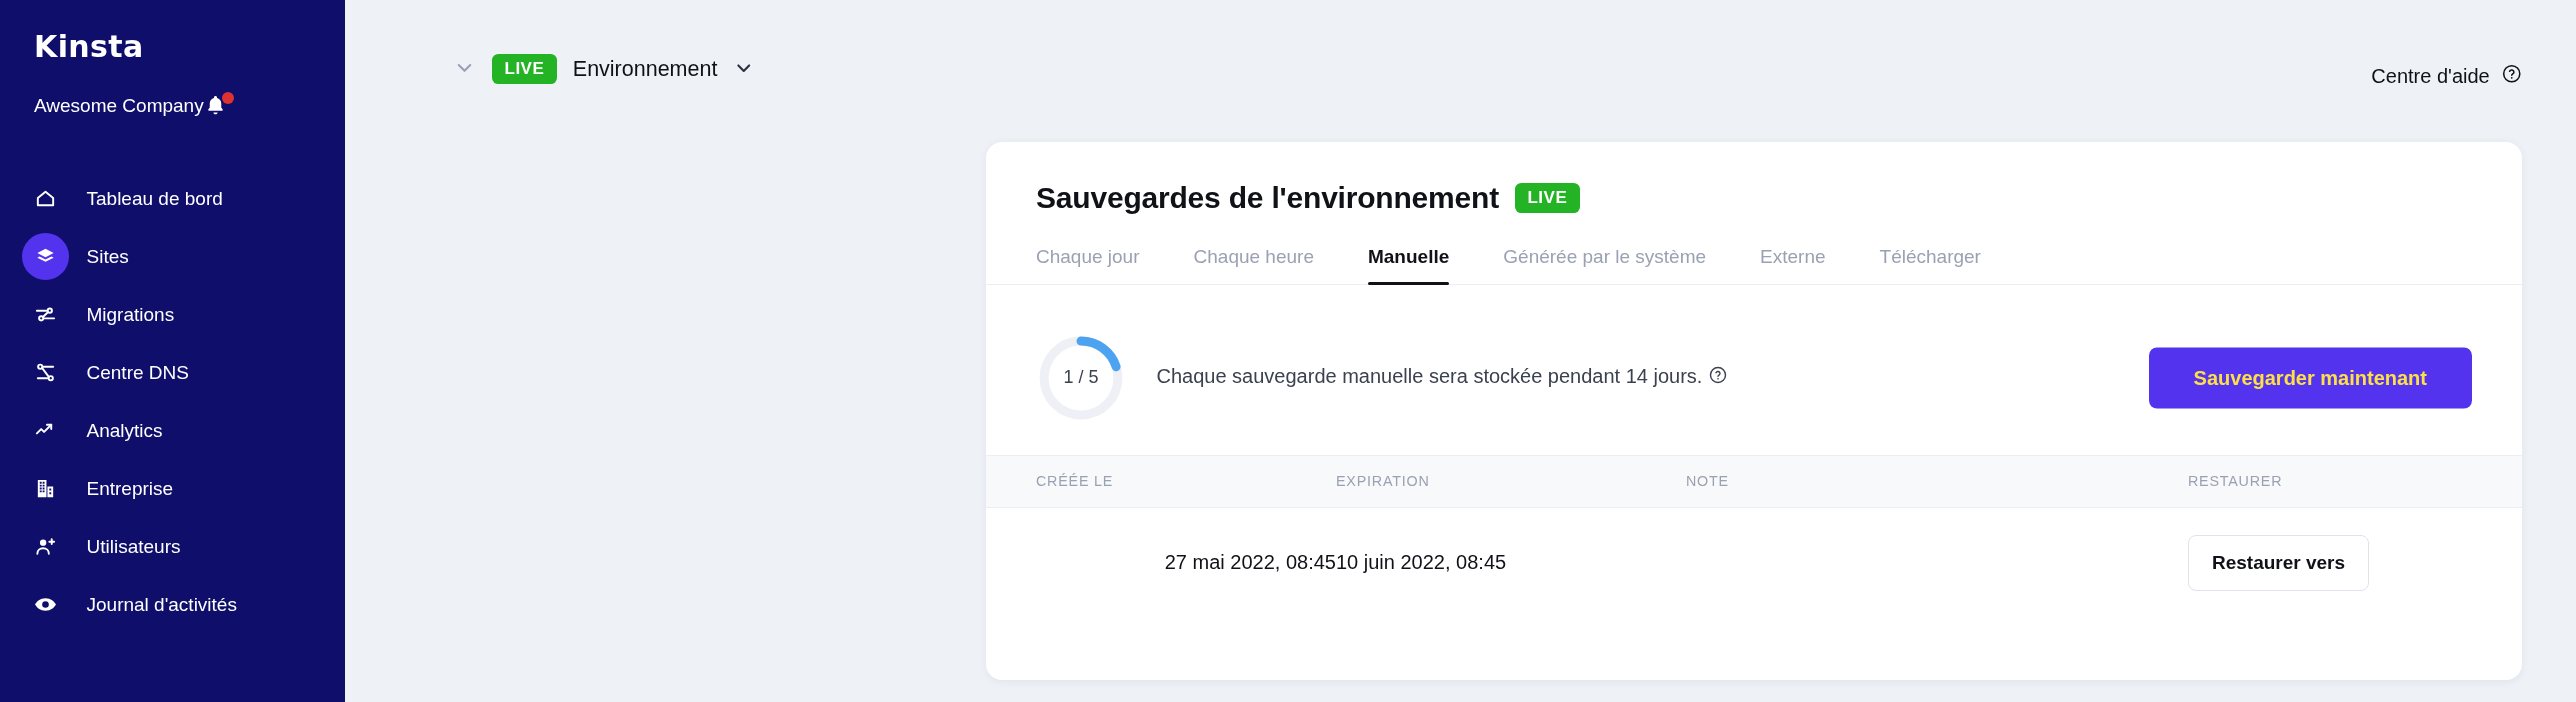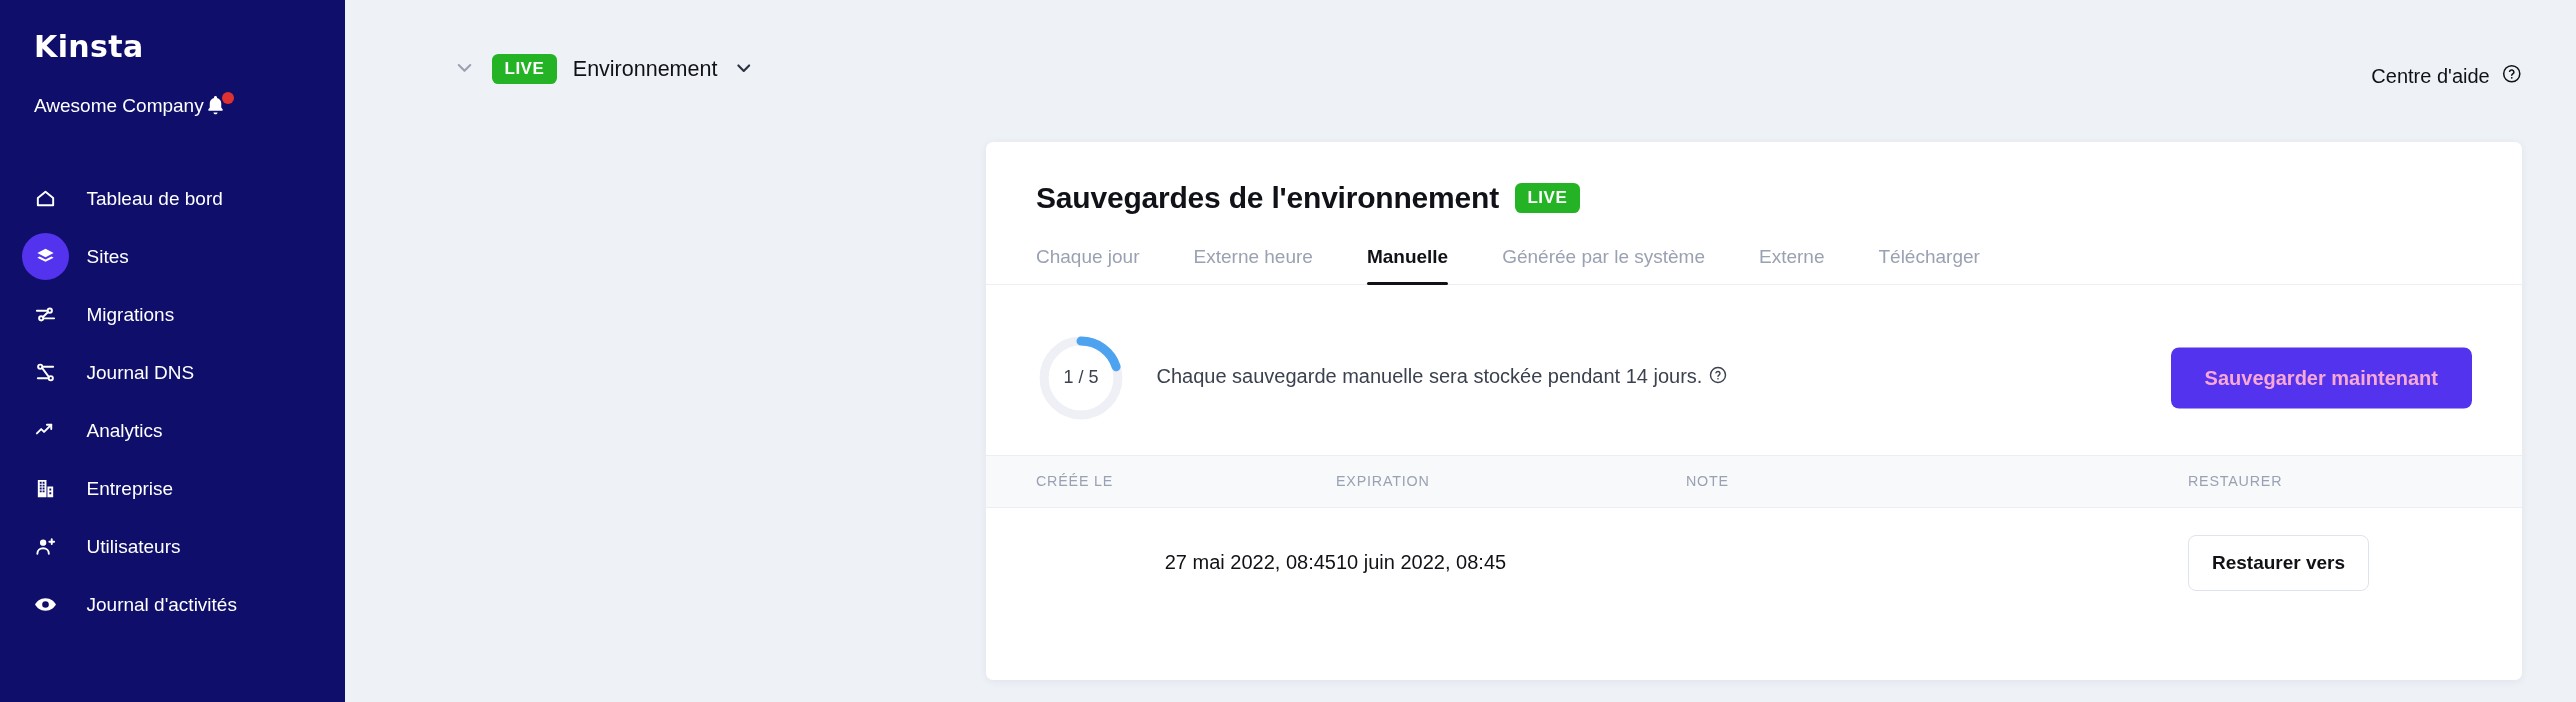--- a/index.html
+++ b/index.html
@@ -91,21 +91,21 @@
   .help-center {
     position: absolute; right: 54px; top: 63px;
     display: flex; align-items: center; gap: 10.8px;
     font-size: 20px; color: #101217; cursor: pointer;
   }
 
   .card {
     position: absolute;
     left: 641px; right: 54px; top: 142px;
     background: #ffffff;
-    border-radius: 7px;
+    border-radius: 16px;
     box-shadow: 0 1.8px 9px rgba(20,30,60,0.06);
     min-height: 538px;
     overflow: hidden;
   }
   .card-head { padding: 39px 50px 0 50px; }
   .card-title-row { display: flex; align-items: center; gap: 16px; }
   .card-title { font-size: 30px; font-weight: 700; color: #101217; letter-spacing: -0.2px; }
 
   .tabs {
     display: flex; gap: 54px;
@@ -133,23 +133,23 @@
   .ring-label {
     position: absolute; inset: 0; display: flex; align-items: center; justify-content: center;
     font-size: 18px; color: #3b414f;
   }
   .info-text { margin-left: 30.5px; }
   .info-line { font-size: 20px; color: #3b414f; line-height: 1.75; white-space: nowrap; }
   .info-line b { font-weight: 700; color: #101217; }
   .qmark { display: inline-block; vertical-align: -2.7px; margin-left: 5.4px; }
   .btn-primary {
     position: absolute; right: 50px; top: 50%; transform: translateY(-50%);
-    background: #5333ed; color: #f9a8d4;
+    background: #5333ed; color: #fde047;
     font-size: 20px; font-weight: 700;
-    padding: 0 34px; height: 61px; line-height: 61px;
+    padding: 0 45px; height: 61px; line-height: 61px;
     border: none; border-radius: 8px; cursor: pointer;
     white-space: nowrap;
   }
 
   
   table.bk { width: 100%; border-collapse: collapse; table-layout: fixed; }
   table.bk thead tr { background: #f8f9fb; }
   table.bk th {
     text-align: left; font-size: 14.3px; font-weight: 400;
     color: #9aa1b2; letter-spacing: 0.8px;
@@ -231,21 +231,21 @@
       <div class="nav-item">
         <span class="nav-icon">
           <svg width="23" height="23" viewBox="0 0 24 24" fill="none" stroke="#ffffff" stroke-width="2" stroke-linecap="round">
             <path d="M20 6H10"></path>
               <path d="M4 18h10"></path>
             <circle cx="6.5" cy="6" r="2.2"></circle>
               <circle cx="17.5" cy="18" r="2.2"></circle>
             <path d="M8.6 7.4 15.4 16.6"></path>
           </svg>
         </span>
-        <span class="nav-label">Journal DNS</span>
+        <span class="nav-label">Centre DNS</span>
       </div>
 
       <div class="nav-item">
         <span class="nav-icon">
           <svg width="23" height="23" viewBox="0 0 24 24" fill="none" stroke="#ffffff" stroke-width="2" stroke-linecap="round" stroke-linejoin="round">
             <path d="M3 15l4.5-4.5 3 3L18 6"></path>
             <path d="M13.5 6H18v4.5"></path>
           </svg>
         </span>
         <span class="nav-label">Analytics</span>
@@ -320,21 +320,21 @@
 
       <div class="card-head">
         <div class="card-title-row">
           <h1 class="card-title">Sauvegardes de l'environnement</h1>
           <span class="live-badge">LIVE</span>
         </div>
       </div>
 
       <div class="tabs">
         <div class="tab">Chaque jour</div>
-        <div class="tab">Externe heure</div>
+        <div class="tab">Chaque heure</div>
         <div class="tab active">Manuelle</div>
         <div class="tab">Générée par le système</div>
         <div class="tab">Externe</div>
         <div class="tab">Télécharger</div>
       </div>
 
       <div class="info-row">
         <div class="ring">
           <svg width="90" height="90" viewBox="0 0 100 100">
             <circle cx="50" cy="50" r="41" fill="none" stroke="#eef0f5" stroke-width="10"></circle>

